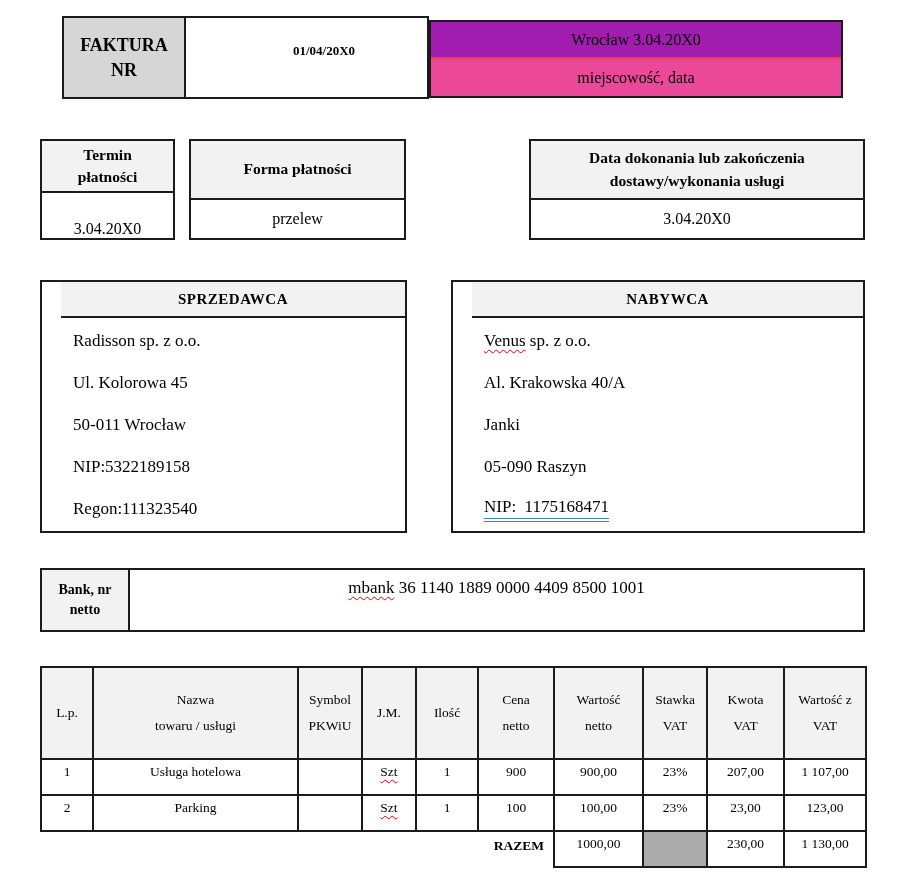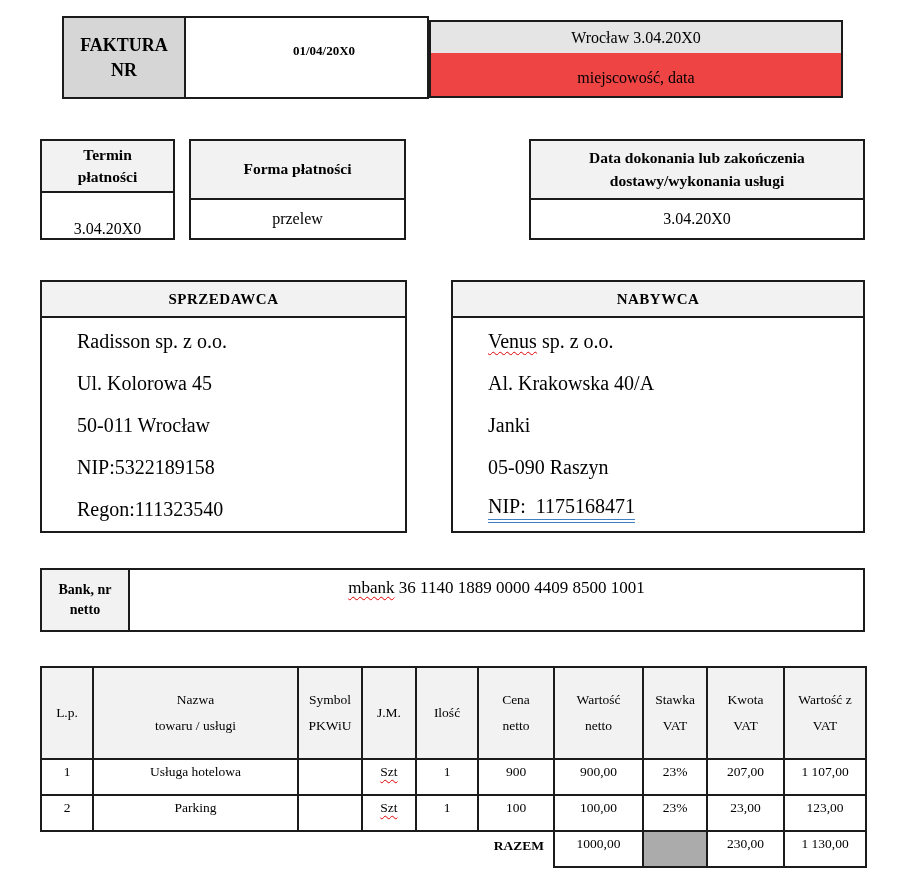--- a/index.html
+++ b/index.html
@@ -33,52 +33,52 @@
   }
   .invoice-no-value {
     flex: 1; display: flex; align-items: center; justify-content: center;
     font-weight: bold; font-size: 13px; padding-bottom: 14px; margin-left: 35px;
   }
   .city-box { width: 414px; height: 78px; margin-top: 4px; display: flex; flex-direction: column; }
   .city-box .cell {
     height: 37px; display: flex; align-items: center; justify-content: center;
     font-size: 16px;
   }
-  .city-box .cell-top { border-bottom: 6px solid #ef4444; background: #e5e5e5; }
-  .city-box .cell-bottom { background: #ef4444; flex: 1; }
+  .city-box .cell-top { border-bottom: 2px solid #ef4444; background: #a21caf; }
+  .city-box .cell-bottom { background: #ec4899; flex: 1; }
 
   
   .row-pay { display: flex; justify-content: space-between; align-items: flex-start; margin-top: 40px; }
   .pay-left { display: flex; width: 367px; }
   .hv-box { display: flex; flex-direction: column; height: 101px; }
   .hv-head {
     height: 59px; border-bottom: 2px solid #1b1b1b; background: #f2f2f2;
     display: flex; align-items: center; justify-content: center;
     font-weight: bold; font-size: 15.5px; text-align: center; line-height: 1.45;
   }
   .hv-val {
     flex: 1; display: flex; align-items: center; justify-content: center;
     font-size: 16px; background: #fff;
   }
   .term-box { width: 135px; gap: 27px; }
   .form-box { width: 217px; margin-left: 14px; }
   .delivery-box { width: 336px; }
 
   
   .row-parties { display: flex; justify-content: space-between; margin-top: 40px; }
-  .party { height: 253px; }
+  .party { height: 253px; padding-left: 19px; }
   .party-seller { width: 367px; }
   .party-buyer { width: 414px; }
   .party-header {
     height: 36px; border-bottom: 2px solid #1b1b1b; background: #f2f2f2;
     display: flex; align-items: center; justify-content: center;
     font-weight: bold; font-size: 15px; letter-spacing: 0.5px;
   }
   .party-body { padding: 2px 0 0 12px; }
-  .party-line { height: 42px; display: flex; align-items: center; font-size: 20px; white-space: pre-wrap; margin-left: 23px; }
+  .party-line { height: 42px; display: flex; align-items: center; font-size: 17px; white-space: pre-wrap; }
 
   
   .misspell {
     text-decoration-line: underline;
     text-decoration-style: wavy;
     text-decoration-color: #e00000;
     text-decoration-thickness: 1px;
     text-underline-offset: 3px;
   }
   .grammar { border-bottom: 4px double #4080c0; padding-bottom: 1px; }

